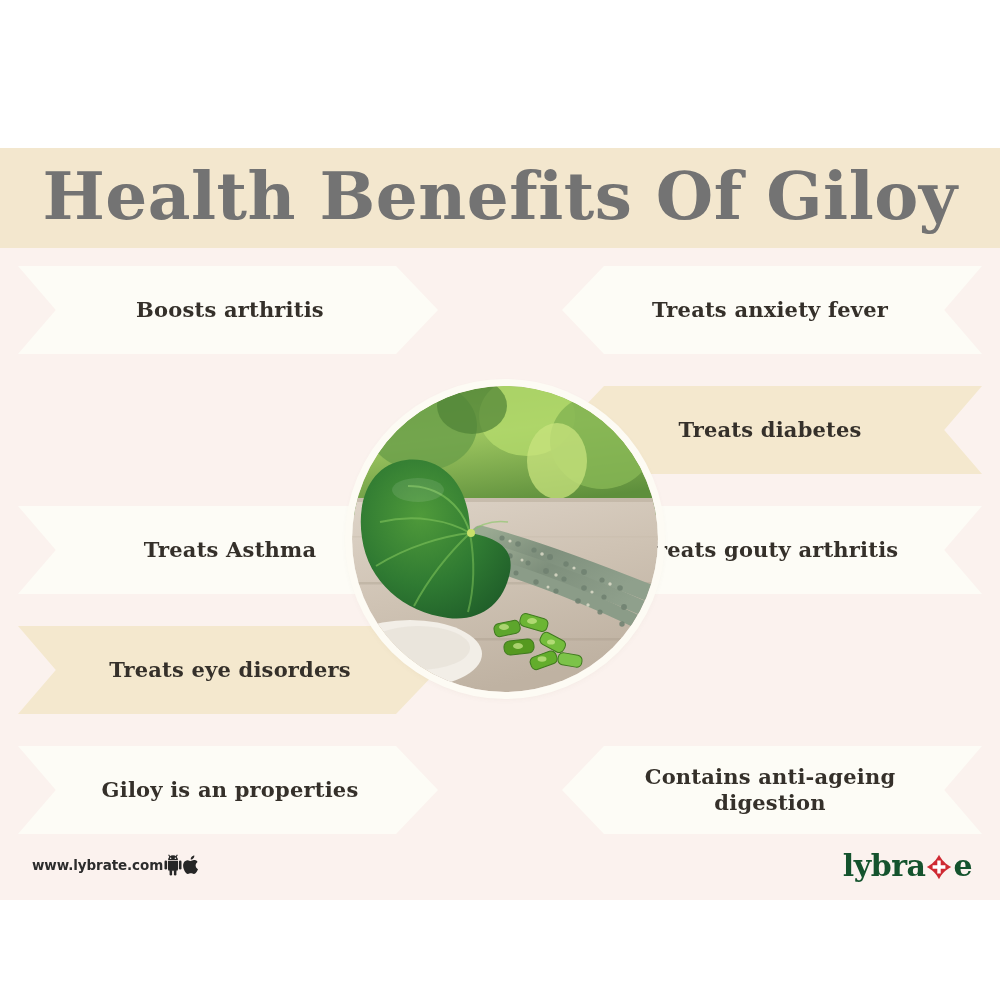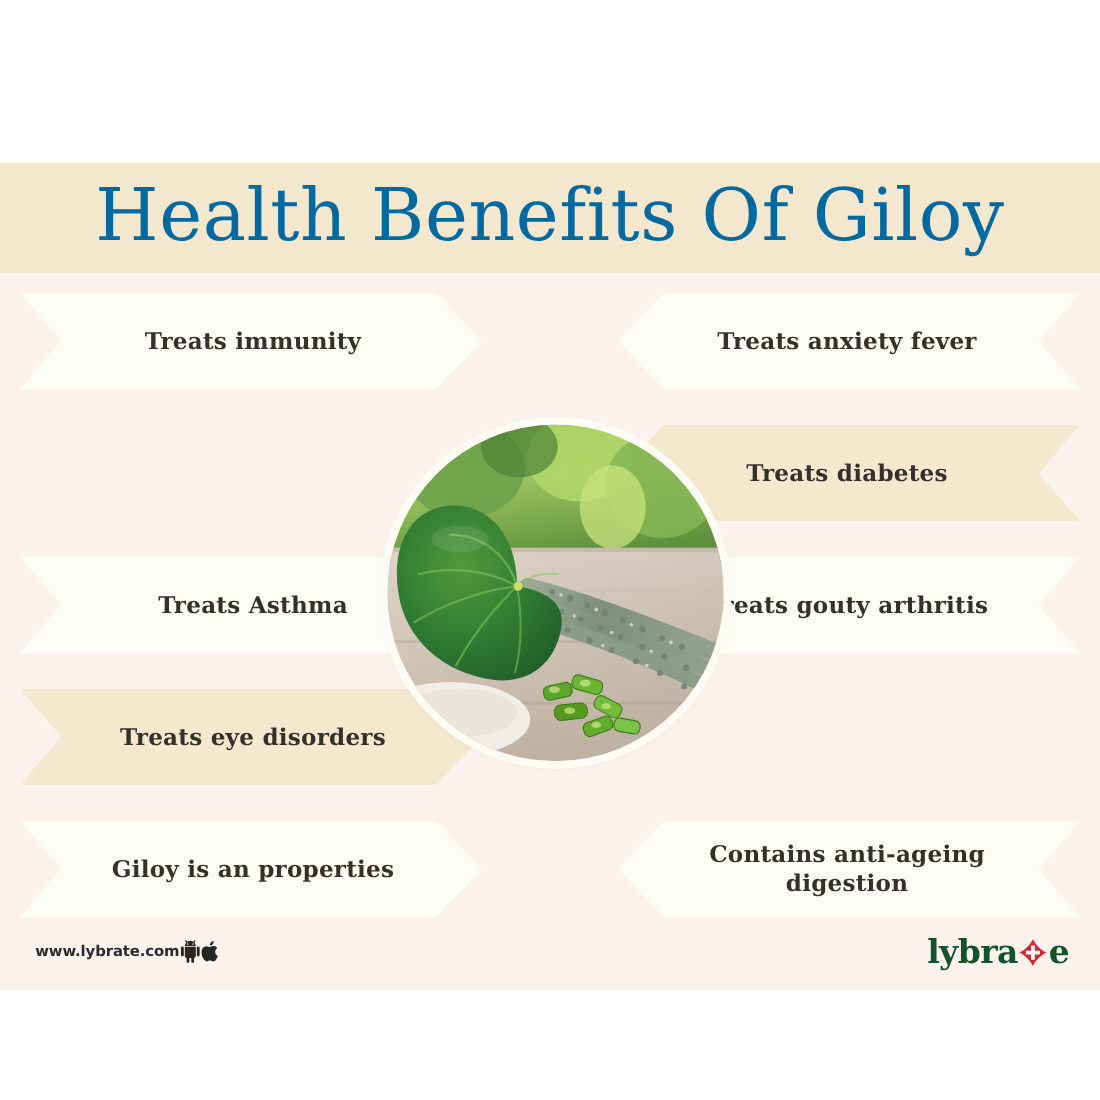--- a/index.html
+++ b/index.html
@@ -30,24 +30,24 @@
     top: 0;
     width: 1000px;
     height: 100px;
     background: #f3e7ce;
     display: flex;
     align-items: center;
     justify-content: center;
   }
   .title-text {
     font-family: "DejaVu Serif", "Liberation Serif", serif;
-    font-weight: 400;
+    font-weight: 700;
     font-size: 66px;
     letter-spacing: 0.5px;
-    color: #0369a1;
+    color: #737373;
     white-space: nowrap;
     line-height: 1;
     margin-top: -4px;
   }
 
   
   .rows {
     position: absolute;
     left: 0;
     top: 100px;
@@ -166,21 +166,21 @@
 <div id="infographic">
 
   <div class="title-band">
     <div class="title-text">Health Benefits Of Giloy</div>
   </div>
 
   <div class="rows">
 
     <div class="row r0">
       <div class="banner left white">
-        <span class="banner-label">Treats immunity</span>
+        <span class="banner-label">Boosts arthritis</span>
       </div>
       <div class="banner right white">
         <span class="banner-label">Treats anxiety fever</span>
       </div>
     </div>
 
     <div class="row r1">
       <div class="banner right cream">
         <span class="banner-label">Treats diabetes</span>
       </div>

